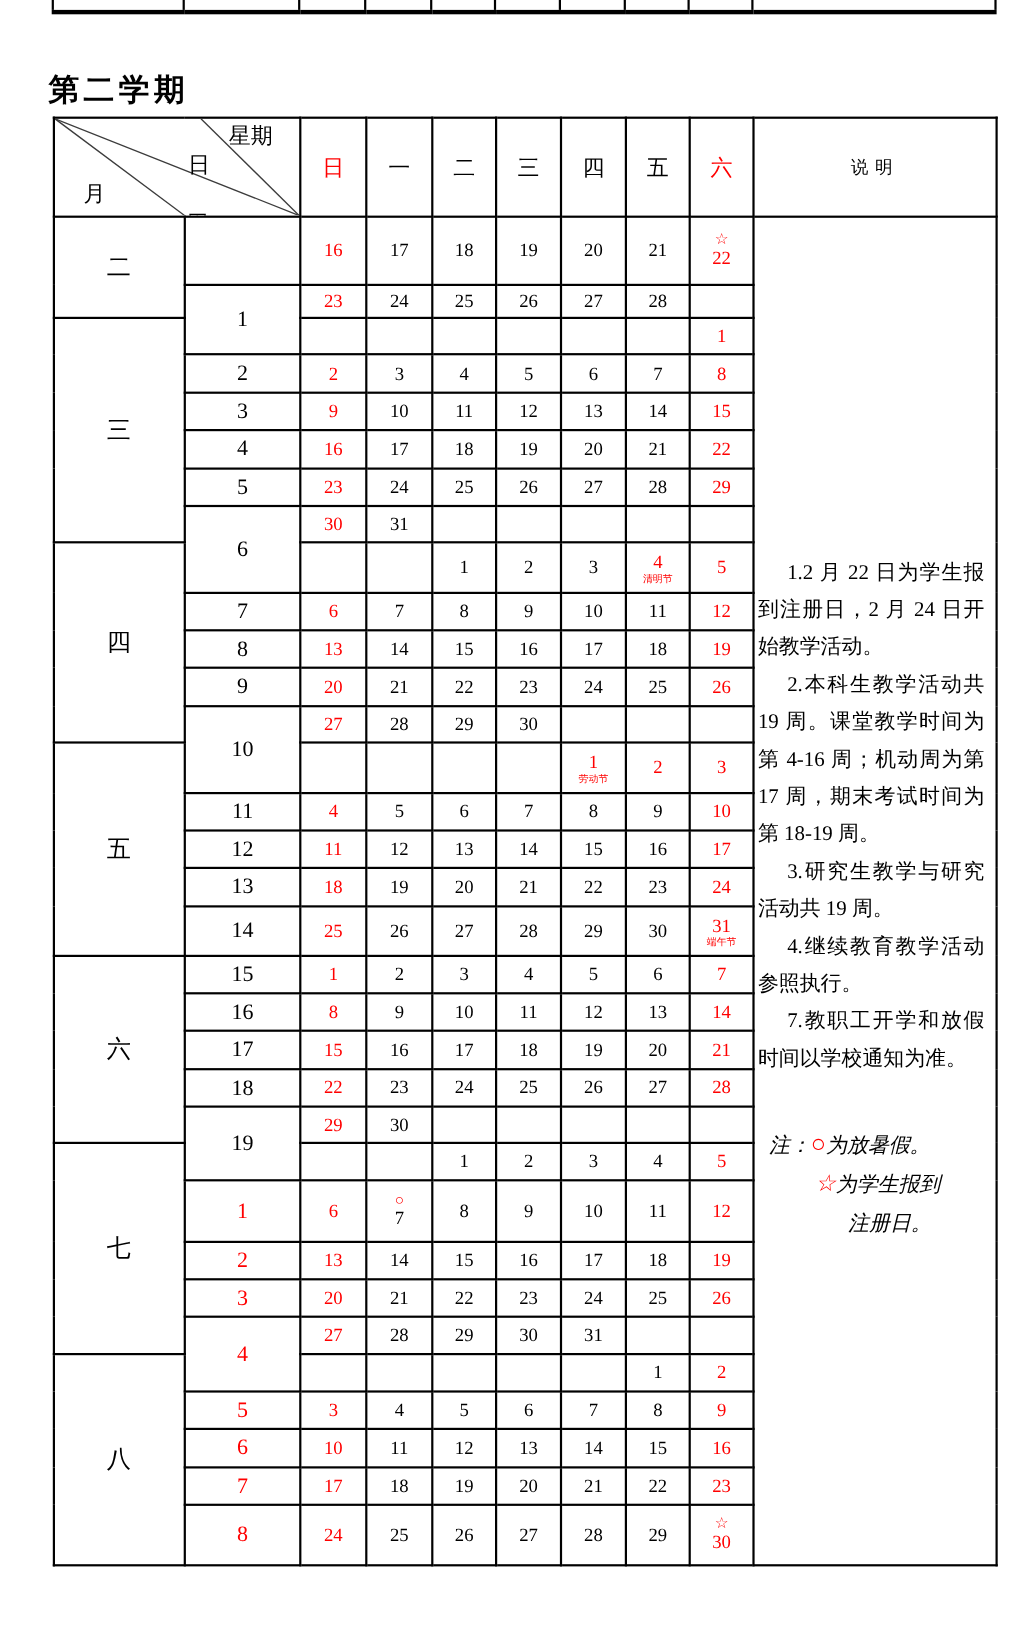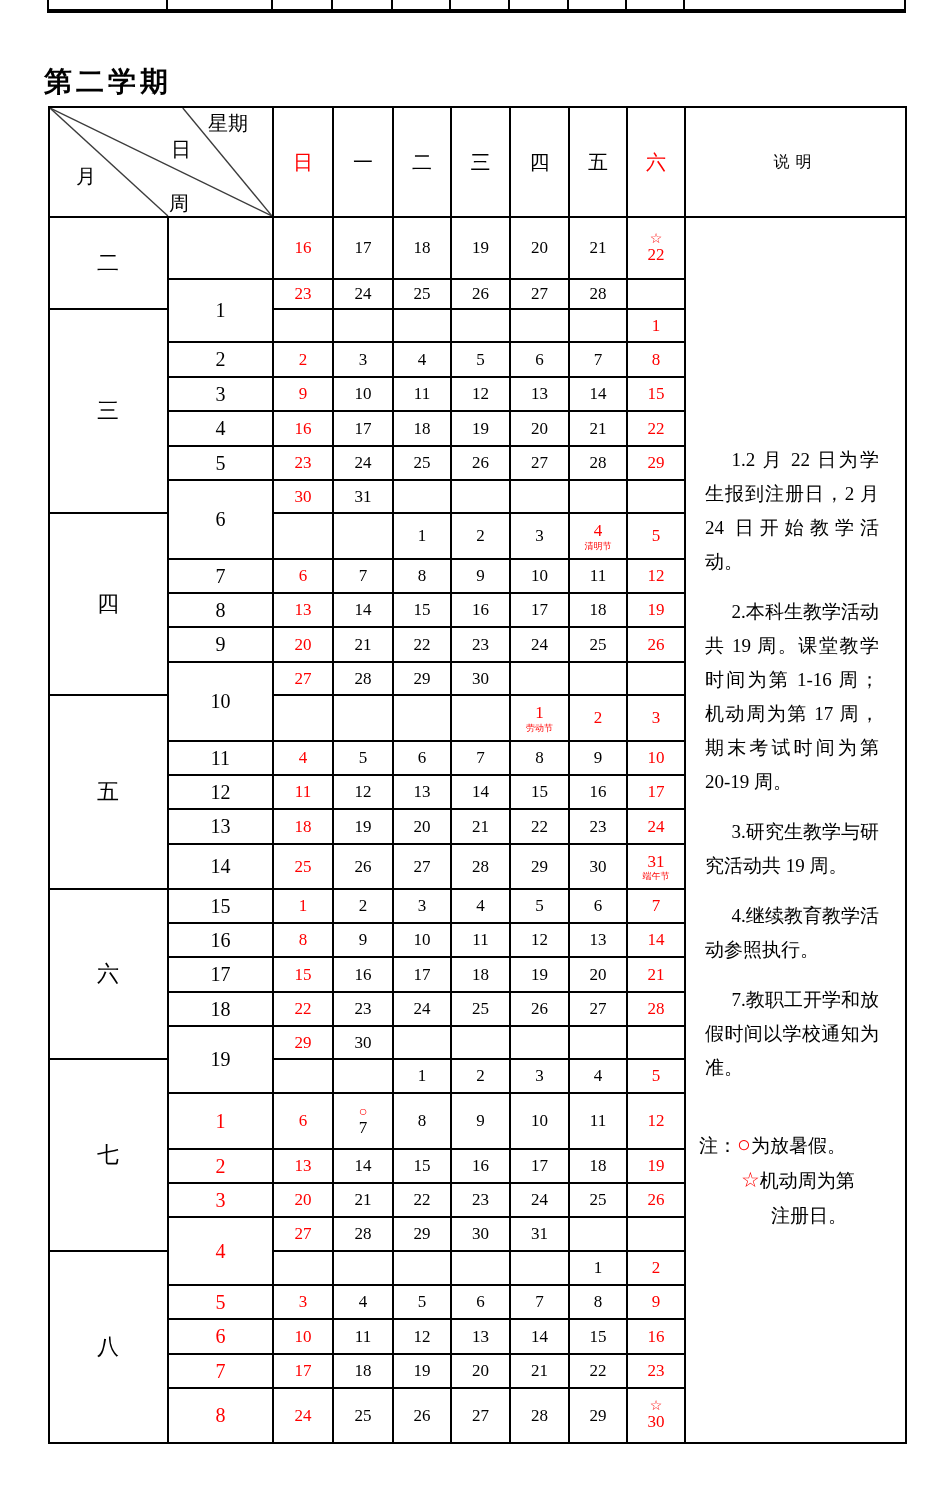--- a/index.html
+++ b/index.html
@@ -13,43 +13,43 @@
   
   .ghost{position:absolute;left:47px;top:-13px;width:858px;}
   .ghost td{height:20px;border:2px solid #000;border-bottom:4px solid #000;}
 
   .title{position:absolute;top:63px;left:0;width:905px;margin:0;text-align:left;
          font-size:28px;font-weight:bold;letter-spacing:4px;padding-left:44px;}
 
   .cal{position:absolute;left:48px;top:106px;width:857px;}
   .cal td{border:2px solid #000;text-align:center;vertical-align:middle;overflow:hidden;}
 
-  .hdr{height:110px;}
+  .hdr{height:90px;}
   .dow{font-size:20px;}
   .note-hdr{font-size:16px;letter-spacing:6px;}
   .red{color:#ff0000;}
 
   .corner{position:relative;}
   .corner svg{position:absolute;left:0;top:0;width:100%;height:100%;}
   .corner span{position:absolute;font-size:20px;white-space:nowrap;}
   .c-top{left:158px;top:2px;}
   .c-mid{left:121px;top:28px;}
   .c-left{left:26px;top:55px;}
   .c-bot{left:119px;top:82px;}
 
   .month .num{font-size:22px;letter-spacing:1px;}
   .week .num{font-size:20px;}
   .day .num{font-size:17px;line-height:1.15;}
   .sym{font-size:14px;line-height:13px;color:#ff0000;}
   .hol{font-size:9px;line-height:10px;color:#ff0000;white-space:nowrap;}
 
   .notescell{vertical-align:middle;text-align:left;}
   .notes{padding:0 10px 0 3px;font-size:19px;line-height:34px;text-align:justify;margin-top:14px;}
-  .notes p{margin:16px;text-indent:1.4em;}
-  .legend{margin-top:42px;text-align:left;line-height:35px;}
+  .notes p{margin:0;text-indent:1.4em;}
+  .legend{margin-top:42px;text-align:left;line-height:35px;font-style:italic;}
   .lg1{margin-left:10px;}
   .lg2{margin-left:52px;}
   .lg3{margin-left:82px;}
   .legend .circle{font-size:23px;font-weight:bold;color:#ff0000;}
   .legend .star{font-size:21px;color:#ff0000;}
 </style>
 </head>
 <body>
 
 <div class="page">
@@ -147,30 +147,30 @@
           <td class="day">
             <div class="num">21</div>
           </td>
           <td class="day red">
             <div class="sym">☆</div>
             <div class="num">22</div>
           </td>
           <td class="notescell" rowspan="33">
             <div id="notes-proto" class="notes">
     <p>1.2 月 22 日为学生报到注册日，2 月 24 日开始教学活动。</p>
-    <p>2.本科生教学活动共 19 周。课堂教学时间为第 1-16 周；机动周为第 17 周，期末考试时间为第 20-19 周。</p>
+    <p>2.本科生教学活动共 19 周。课堂教学时间为第 4-16 周；机动周为第 17 周，期末考试时间为第 18-19 周。</p>
     <p>3.研究生教学与研究活动共 19 周。</p>
     <p>4.继续教育教学活动参照执行。</p>
     <p>7.教职工开学和放假时间以学校通知为准。</p>
     <div class="legend">
       <div class="lg1">
         <span>注：</span><span class="circle">○</span><span>为放暑假。</span>
       </div>
       <div class="lg2">
-        <span class="star">☆</span><span>机动周为第</span>
+        <span class="star">☆</span><span>为学生报到</span>
       </div>
       <div class="lg3">注册日。</div>
     </div>
   </div>
           </td>
         </tr>
         <tr style="height: 30px;">
           <td class="week" rowspan="2">
             <div class="num">1</div>
           </td>

